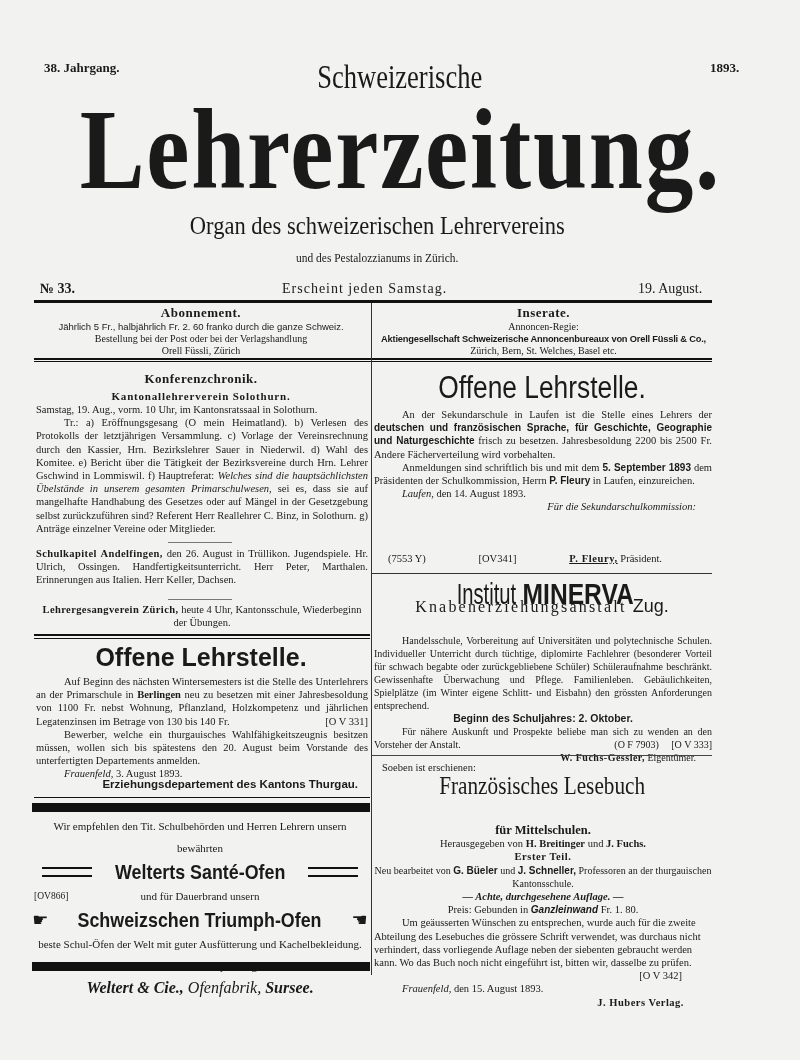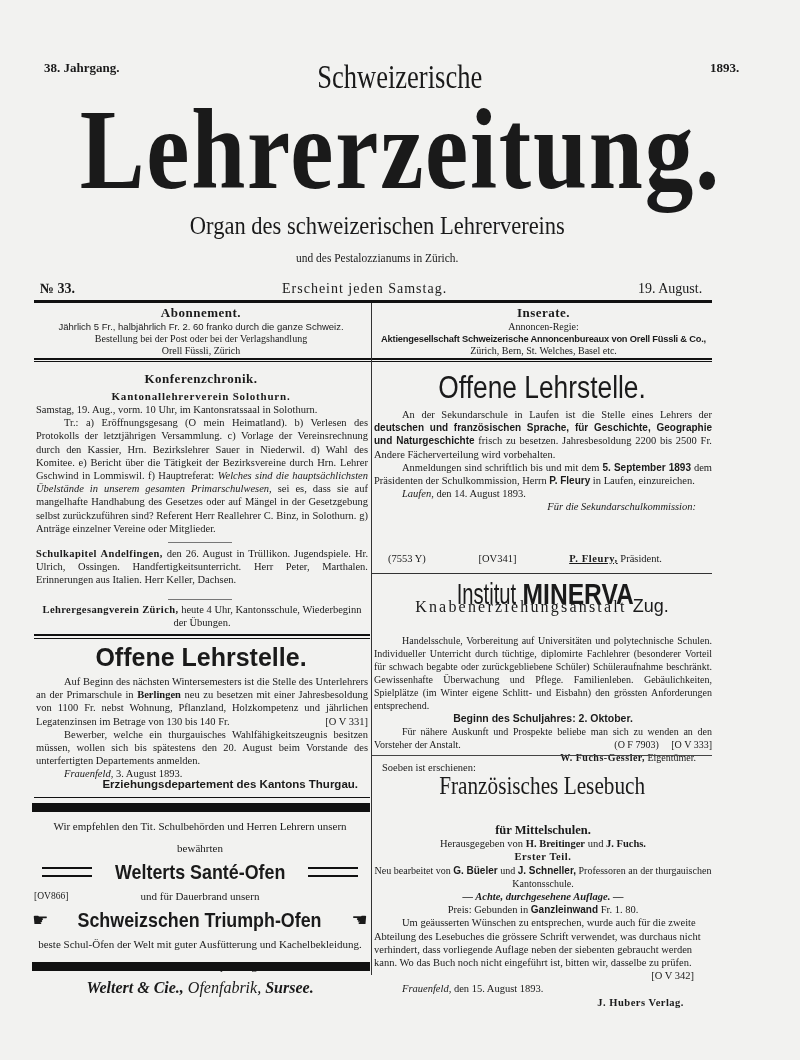--- a/index.html
+++ b/index.html
@@ -192,19 +192,19 @@
   <div class="rule-thick" style="left:372px;top:755px;width:340px;height:1px;background:#444;"></div>
 
   <div class="abs lese-intro">Soeben ist erschienen:</div>
   <div class="abs lese-h"><span>Französisches Lesebuch</span></div>
   <div class="abs lese-body">
     <div class="center bold" style="font-size:12.5px;margin-top:24px;">für Mittelschulen.</div>
     <div class="center"><span>Herausgegeben von </span><b>H. Breitinger</b><span> und </span><b>J. Fuchs.</b></div>
     <div class="center bold" style="letter-spacing:0.6px;">Erster Teil.</div>
     <div class="center" style="font-size:10px;"><span>Neu bearbeitet von </span><b class="sans">G. Büeler</b><span> und </span><b class="sans">J. Schneller,</b><span> Professoren an der thurgauischen Kantonsschule.</span></div>
     <div class="center bold it">— <span>Achte, durchgesehene Auflage.</span> —</div>
-    <div class="center"><span>Preis: Gebunden in </span><b class="sans" style="font-size:10px;">Ganzleinwand</b><span> Fr. 1. 80.</span></div>
-    <div class="ind"><span>Um geäusserten Wünschen zu entsprechen, wurde auch für die zweite Abteilung des Lesebuches die grössere Schrift verwendet, was durchaus nicht verhindert, dass vorliegende Auflage neben der siebenten gebraucht werden kann. Wo das Buch noch nicht eingeführt ist, bitten wir, dasselbe zu prüfen.</span> <span style="float:right;margin-right:18px;">[O V 342]</span></div>
+    <div class="center"><span>Preis: Gebunden in </span><b class="sans" style="font-size:10px;font-style:italic;">Ganzleinwand</b><span> Fr. 1. 80.</span></div>
+    <div class="ind"><span>Um geäusserten Wünschen zu entsprechen, wurde auch für die zweite Abteilung des Lesebuches die grössere Schrift verwendet, was durchaus nicht verhindert, dass vorliegende Auflage neben der siebenten gebraucht werden kann. Wo das Buch noch nicht eingeführt ist, bitten wir, dasselbe zu prüfen.</span> <span style="float:right;margin-right:30px;">[O V 342]</span></div>
     <div class="ind" style="clear:both;"><span class="it">Frauenfeld</span><span>, den 15. August 1893.</span></div>
     <div class="bold" style="text-align:right;padding-right:28px;letter-spacing:0.5px;">J. Hubers Verlag.</div>
   </div>
 
 </div>
 
 </body></html>

